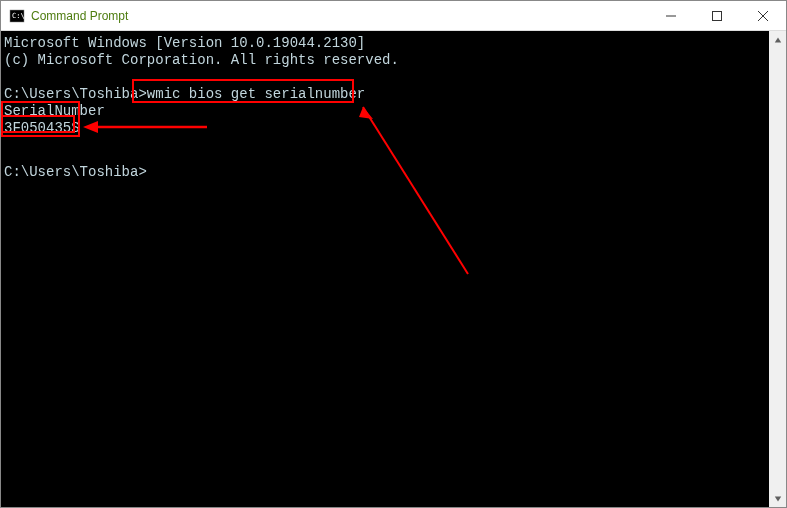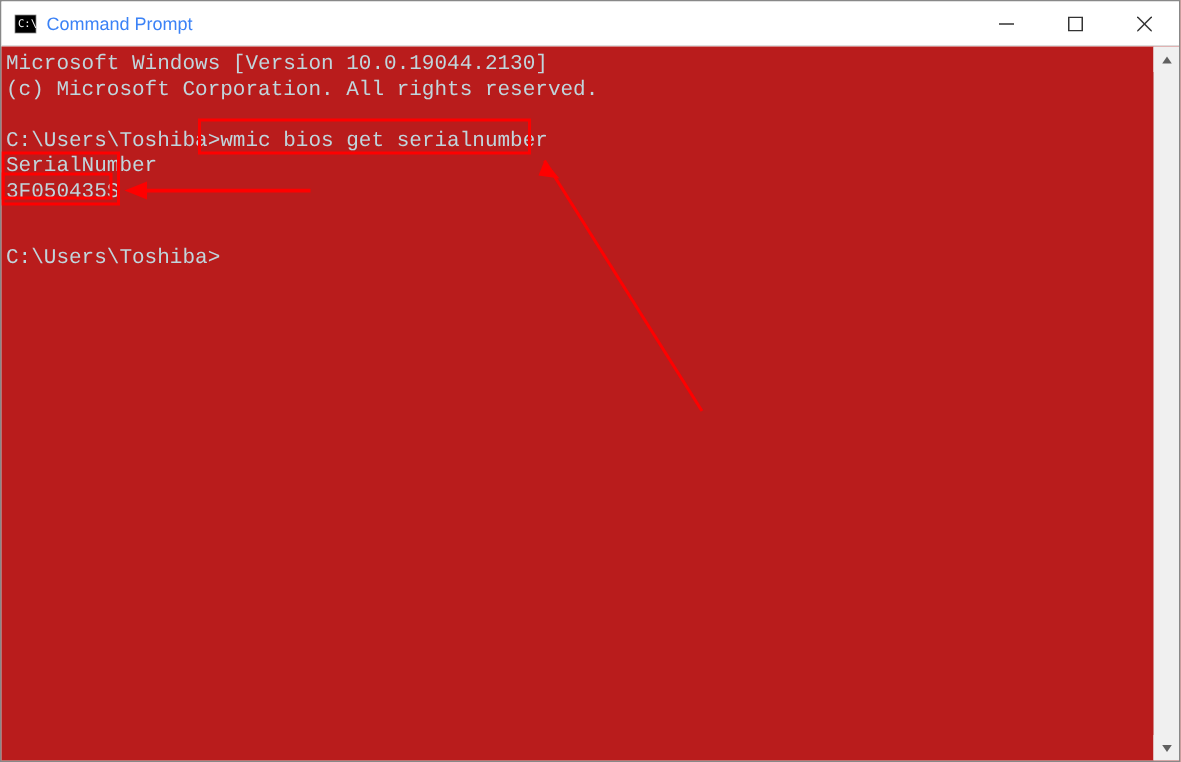--- a/index.html
+++ b/index.html
@@ -29,41 +29,41 @@
     .titlebar-icon {
       width: 16px;
       height: 16px;
       margin-right: 6px;
       display: inline-flex;
       align-items: center;
       justify-content: center;
     }
     .titlebar-title {
       font-size: 12px;
-      color: #3b82f6;
+      color: #4d7c0f;
       flex: 1;
     }
     .titlebar-controls {
       display: flex;
       height: 100%;
     }
     .titlebar-btn {
       width: 46px;
       height: 100%;
       display: flex;
       align-items: center;
       justify-content: center;
       font-size: 10px;
       color: #555;
       cursor: default;
     }
     .titlebar-btn svg { width: 10px; height: 10px; }
     .terminal-area {
       flex: 1;
-      background: #b91c1c;
+      background: #000000;
       position: relative;
       overflow: hidden;
     }
     .terminal-content {
       font-family: Consolas, 'Courier New', monospace;
       font-size: 14px;
       line-height: 17px;
       color: #c1d5dc;
       position: relative;
       white-space: pre;

